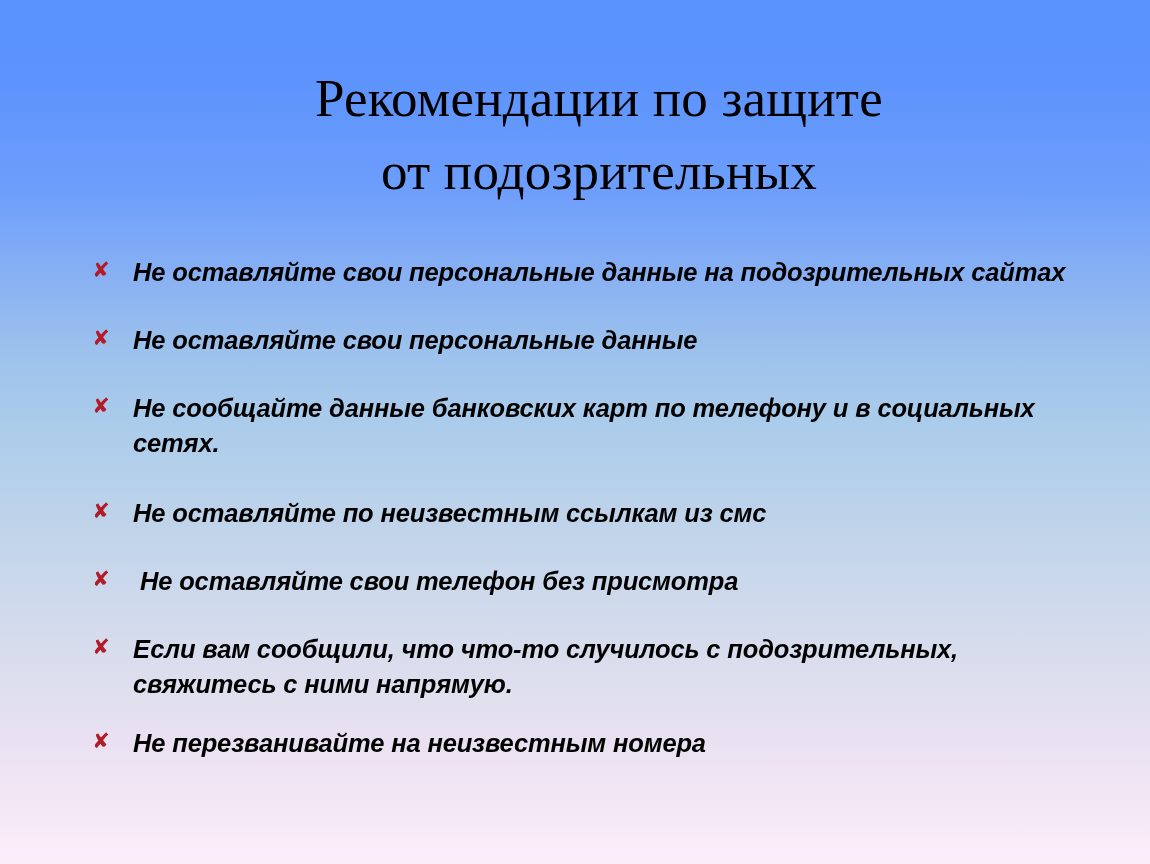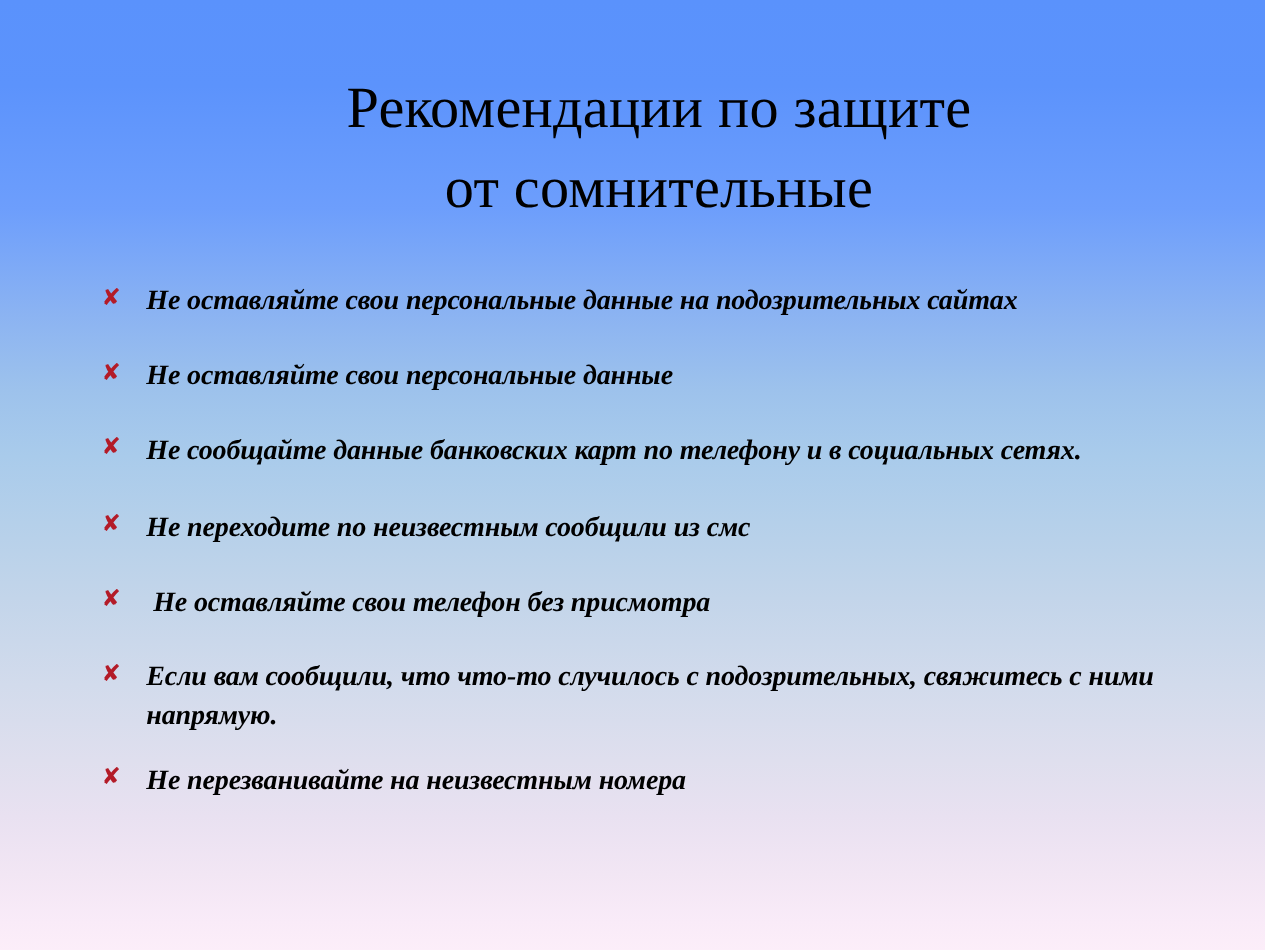--- a/index.html
+++ b/index.html
@@ -94,21 +94,21 @@
     color: #b31b28;
     font-family: "DejaVu Sans", sans-serif;
     font-size: 21px;
     font-weight: 700;
     user-select: none;
   }
 
   .bullet-text {
     display: block;
     color: #000000;
-    font-family: Liberation Serif, serif;
+    font-family: Liberation Sans, sans-serif;
     font-style: italic;
     font-weight: 700;
     font-size: 25.5px;
     line-height: 35px;
     letter-spacing: -0.15px;
     white-space: pre-wrap;
   }
 
   
   .bullet-row.r1 { margin-bottom: 33px; }
@@ -118,21 +118,21 @@
   .bullet-row.r5 { margin-bottom: 33px; }
   .bullet-row.r6 { margin-bottom: 24px; }
 </style>
 </head>
 <body>
 
 <div class="slide">
 
   <div class="title-block">
     <span class="title-line">Рекомендации по защите</span>
-    <span class="title-line">от сомнительные</span>
+    <span class="title-line">от подозрительных</span>
   </div>
 
   <div class="bullet-list">
 
     <div class="bullet-row r1">
       <span class="bullet-marker">✘</span>
       <span class="bullet-text">Не оставляйте свои персональные данные на подозрительных сайтах</span>
     </div>
 
     <div class="bullet-row r2">
@@ -140,21 +140,21 @@
       <span class="bullet-text">Не оставляйте свои персональные данные</span>
     </div>
 
     <div class="bullet-row r3">
       <span class="bullet-marker">✘</span>
       <span class="bullet-text">Не сообщайте данные банковских карт по телефону и в социальных сетях.</span>
     </div>
 
     <div class="bullet-row r4">
       <span class="bullet-marker">✘</span>
-      <span class="bullet-text">Не переходите по неизвестным сообщили из смс</span>
+      <span class="bullet-text">Не оставляйте по неизвестным ссылкам из смс</span>
     </div>
 
     <div class="bullet-row r5">
       <span class="bullet-marker">✘</span>
       <span class="bullet-text"> Не оставляйте свои телефон без присмотра</span>
     </div>
 
     <div class="bullet-row r6">
       <span class="bullet-marker">✘</span>
       <span class="bullet-text">Если вам сообщили, что что-то случилось с подозрительных, свяжитесь с ними напрямую.</span>

